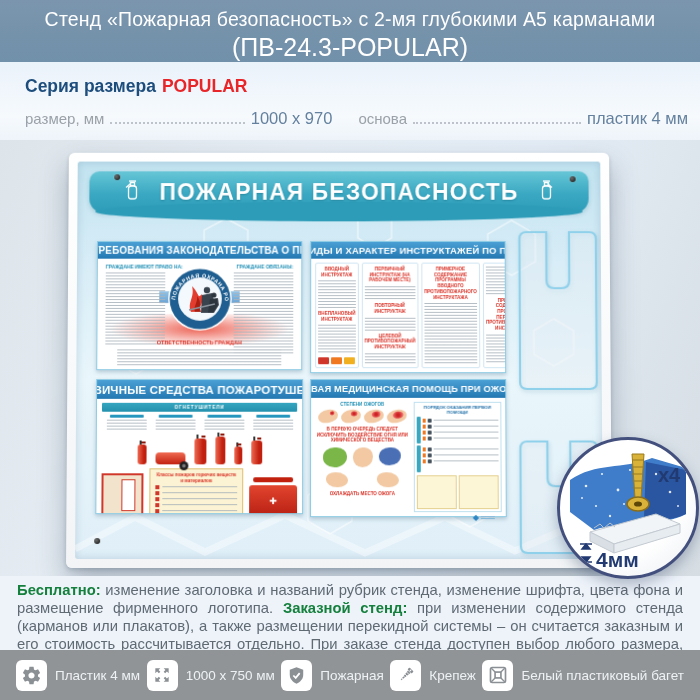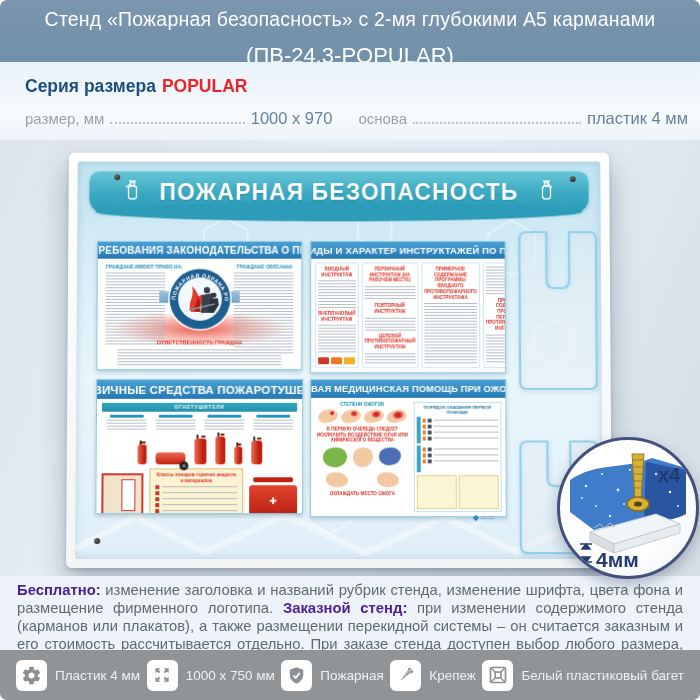--- a/index.html
+++ b/index.html
@@ -1,24 +1,24 @@
 <!DOCTYPE html>
 <html><head>
 <meta charset="utf-8">
 <style>
   * { margin:0; padding:0; box-sizing:border-box; }
   html,body { width:700px; height:700px; }
   body { font-family:"Liberation Sans", sans-serif; background:#fff; }
-  .page { position:relative; width:700px; height:700px; overflow:hidden;border-radius:7px; }
+  .page { position:relative; width:700px; height:700px; overflow:hidden; }
 
   
   .top-header { position:absolute; left:0; top:0; width:700px; height:62px;
     background:linear-gradient(180deg,#7b95ae,#7190a9); color:#fff; text-align:center; padding-top:8px; }
   .top-header .l1 { font-size:19.5px; letter-spacing:.2px; }
-  .top-header .l2 { font-size:22px; margin-top:12px; }
+  .top-header .l2 { font-size:25px; margin-top:2px; }
 
   
   .charsec { position:absolute; left:0; top:62px; width:700px; height:78px;
     background:linear-gradient(180deg,#eaf2fa 0%,#f6fafd 70%,#eef4fa 100%); }
   .char-row { position:absolute; left:25px; right:22px; top:14px; display:flex; justify-content:space-between; align-items:baseline; }
   .char-title { font-size:17.5px; font-weight:bold; color:#1d4d7c; letter-spacing:.2px; }
   .series { font-size:17.5px; font-weight:bold; color:#1d4d7c; }
   .series .pop { color:#e8262a; margin-left:6px; }
   .spec-row { position:absolute; left:25px; right:12px; top:47px; display:flex; align-items:baseline; }
   .spec-name { font-size:15px; color:#9aa1a8; white-space:nowrap; }
@@ -136,21 +136,21 @@
 
   
   .inset { position:absolute; left:557px; top:297px; width:142px; height:142px; border-radius:50%;
     background:radial-gradient(circle at 35% 30%,#ffffff 60%,#e9edf2 100%); border:3px solid #43507e;
     overflow:hidden; z-index:6; box-shadow:0 6px 14px rgba(50,70,100,.35); }
   .inset svg { position:absolute; left:0; top:0; }
 
   
   .descr { position:absolute; left:0; top:576px; width:700px; height:74px; background:#eef3fa; }
   .descr p { margin:5px 17px 0 17px; font-size:14.8px; line-height:1.22; color:#5f6a73; text-align:justify; }
-  .descr b { color:#4c1d95; }
+  .descr b { color:#15803d; }
 
   
   .bar { position:absolute; left:0; top:650px; width:700px; height:50px; background:#919497;
     display:flex; align-items:center; justify-content:space-between; padding:0 16px; }
   .bar-item { display:flex; align-items:center; gap:8px; }
   .bicon { width:31px; height:31px; background:#fff; border-radius:6px; display:flex; align-items:center; justify-content:center; flex:0 0 auto; }
   .bar-label { color:#eff2f4; font-size:13.5px; white-space:nowrap; }
 </style>
 </head>
 <body>

